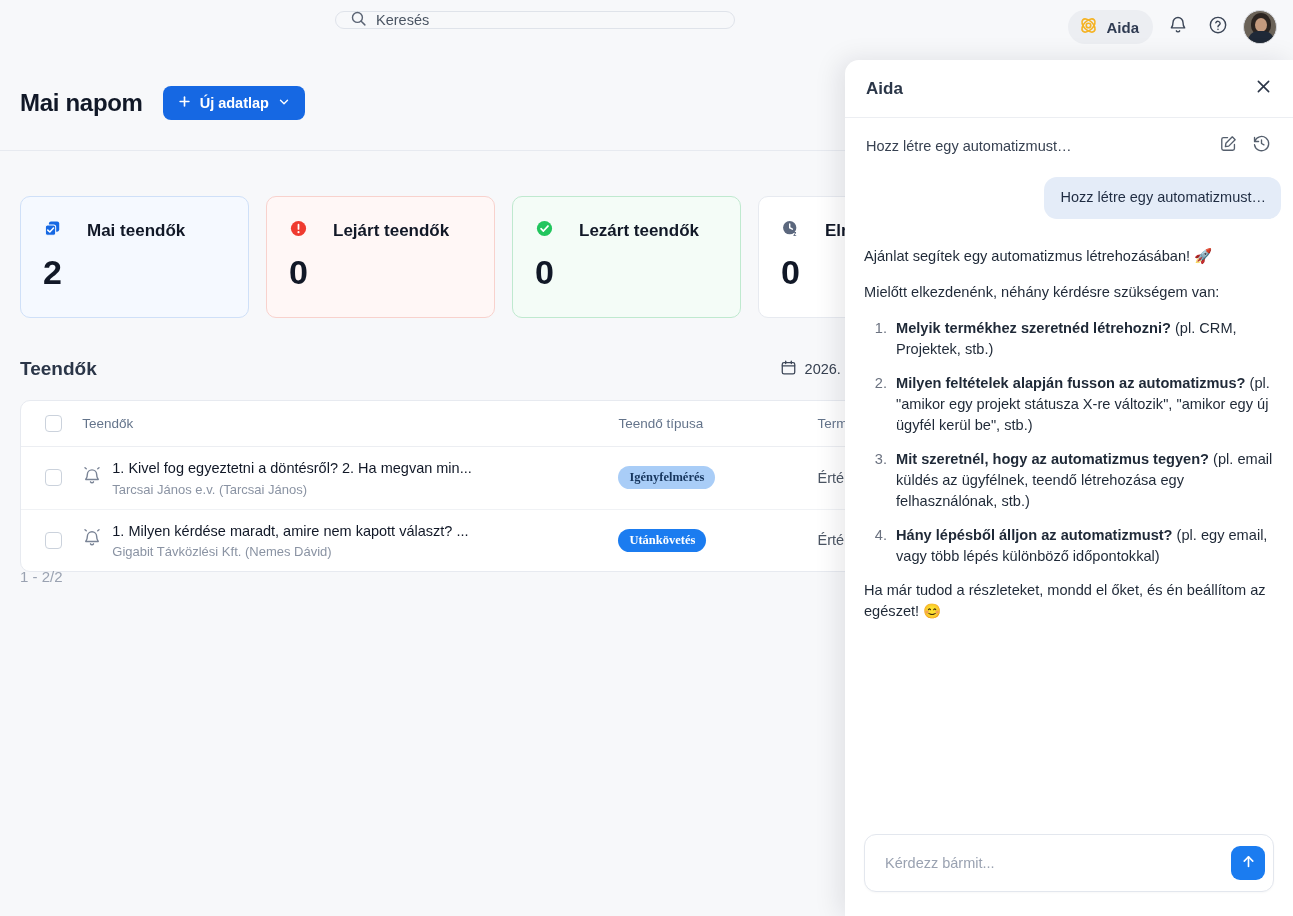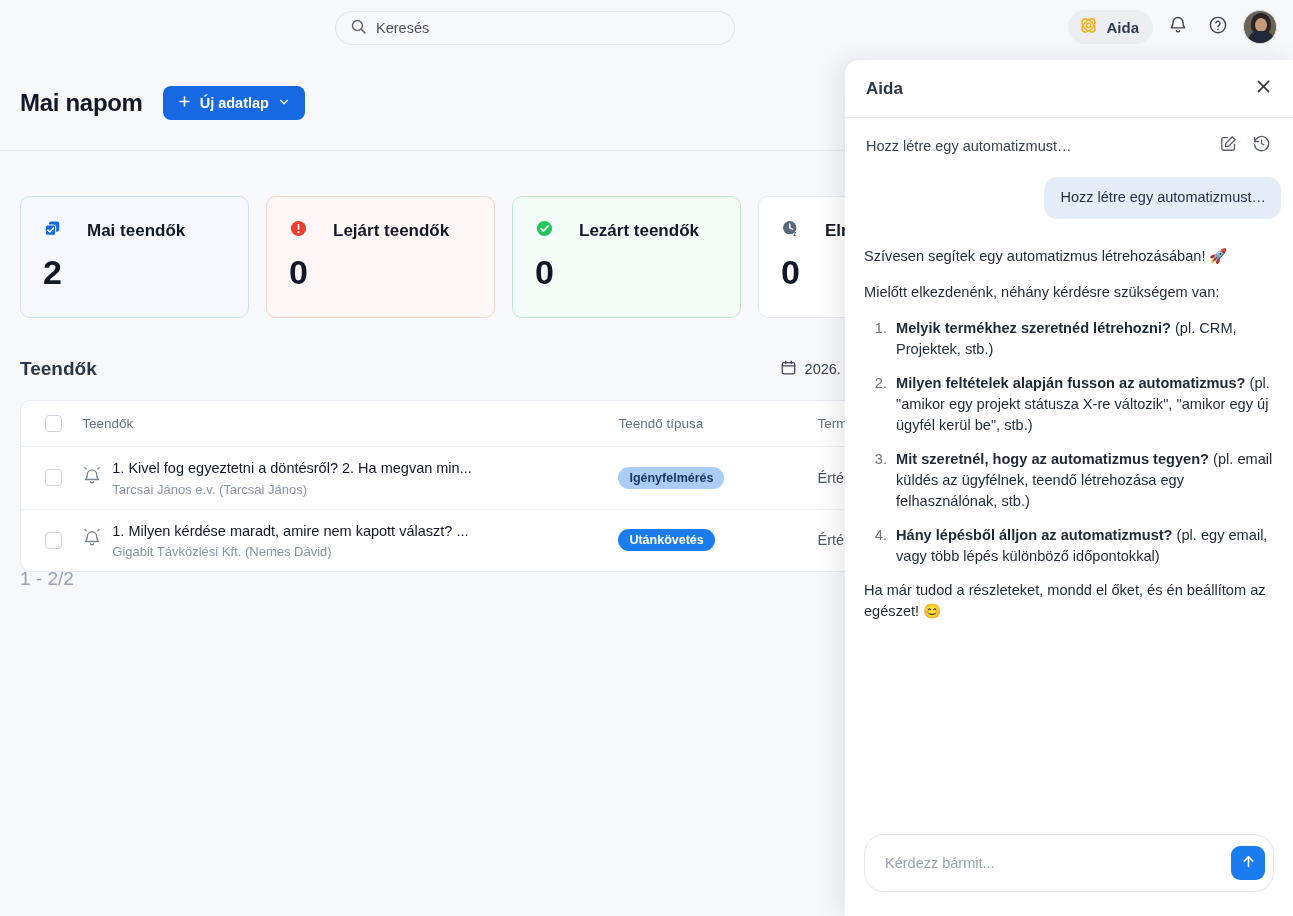--- a/index.html
+++ b/index.html
@@ -12,21 +12,21 @@
   #app { position: relative; width: 1293px; height: 916px; }
 
   
   .topbar {
     position: absolute; top: 0; left: 0; width: 1293px; height: 56px;
     background: #f7f8fa;
     display: flex; align-items: center;
   }
   .search-wrap {
     position: absolute; left: 335px; top: 11px;
-    width: 400px; height: 34px;
+    width: 400px; height: 18px;
     background: #f7f8fa;
     border: 1px solid #dfe3ea;
     border-radius: 18px;
     display: flex; align-items: center; gap: 9px;
     padding: 0 14px;
   }
   .search-wrap svg { flex: none; }
   .search-input {
     border: none; outline: none; background: transparent;
     font-family: "Liberation Sans", sans-serif;
@@ -142,29 +142,29 @@
   .chk {
     width: 17px; height: 17px; border: 1.5px solid #cbd2dc;
     border-radius: 4px; background: #fff; display: block; cursor: pointer;
   }
   .task-cell { display: flex; align-items: center; gap: 10px; }
   .task-main { font-size: 14.5px; color: #111827; line-height: 1.35;
     white-space: nowrap; overflow: hidden; text-overflow: ellipsis; max-width: 370px; }
   .task-sub  { font-size: 13px; color: #8a93a3; margin-top: 3px; }
   .badge {
     display: inline-block; padding: 4px 11px; border-radius: 12px;
-    font-size: 12.5px; font-weight: bold;
+    font-size: 12.5px; font-weight: bold; font-family: Liberation Serif, serif;
   }
   .badge.light { background: #a9cdf7; color: #17365e; }
   .badge.solid { background: #1b7cf0; color: #ffffff; }
   .cell-txt { font-size: 14.5px; color: #4b5563; }
   .deadline { display: flex; align-items: center; gap: 8px; font-size: 14.5px; color: #1668e3; font-weight: bold; }
   .pager {
     position: absolute; top: 568px; left: 20px;
-    font-size: 19px; color: #9aa2b1;
+    font-size: 15px; color: #9aa2b1;
   }
 
   
   .aida-panel {
     position: absolute; top: 60px; right: 0; width: 448px; height: 856px;
     background: #ffffff;
     border-top-left-radius: 14px;
     box-shadow: -6px 0 26px rgba(17,24,39,0.10);
     display: flex; flex-direction: column;
   }
@@ -188,21 +188,21 @@
   }
   .bubble-user.block { text-align: left; max-width: 292px; }
   .assistant { margin-top: 27px; color: #1f2937; font-size: 14.6px; line-height: 1.46; }
   .assistant p { margin-bottom: 15px; }
   .assistant ol { margin: 12px 0 13px 0; padding-left: 27px; }
   .assistant ol li { margin-bottom: 12px; padding-left: 5px; line-height: 1.46; }
   .assistant ol li::marker { color: #6b7280; }
   .assistant b { font-weight: bold; }
   .aida-input-row { flex: none; padding: 0 19px 24px 19px; }
   .aida-input {
-    height: 58px; border: 1px solid #e3e7ee; border-radius: 20px;
+    height: 58px; border: 1px solid #e3e7ee; border-radius: 12px;
     background: #fff; display: flex; align-items: center;
     padding: 0 8px 0 20px; box-shadow: 0 1px 2px rgba(16,24,40,0.03);
   }
   .aida-input input {
     flex: 1; border: none; outline: none; background: transparent;
     font-family: "Liberation Sans", sans-serif; font-size: 14.5px; color: #111827;
   }
   .aida-input input::placeholder { color: #9aa2b1; }
   .send-btn {
     width: 34px; height: 34px; border-radius: 9px; background: #1b7cf0;
@@ -482,21 +482,21 @@
           </svg>
         </span>
       </div>
     </div>
 
     <div class="aida-body">
 
       <div class="bubble-user">Hozz létre egy automatizmust…</div>
 
       <div class="assistant">
-        <p>Szívesen segítek egy automatizmus létrehozásában! 🚀</p>
+        <p>Ajánlat segítek egy automatizmus létrehozásában! 🚀</p>
         <p>Mielőtt elkezdenénk, néhány kérdésre szükségem van:</p>
         <ol>
           <li>
             <b>Melyik termékhez szeretnéd létrehozni?</b><span> (pl. CRM, Projektek, stb.)</span>
           </li>
           <li>
             <b>Milyen feltételek alapján fusson az automatizmus?</b><span> (pl. "amikor egy projekt státusza X-re változik", "amikor egy új ügyfél kerül be", stb.)</span>
           </li>
           <li>
             <b>Mit szeretnél, hogy az automatizmus tegyen?</b><span> (pl. email küldés az ügyfélnek, teendő létrehozása egy felhasználónak, stb.)</span>

